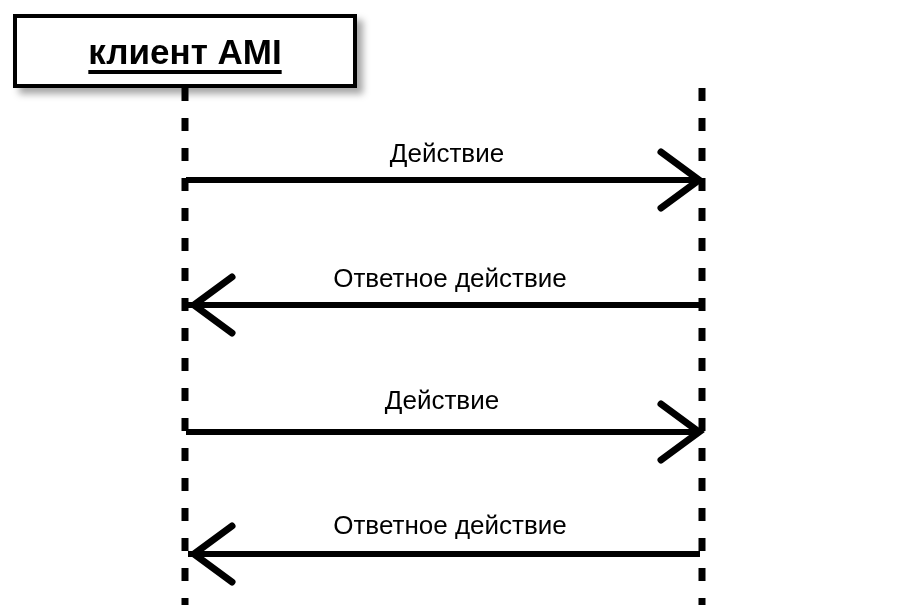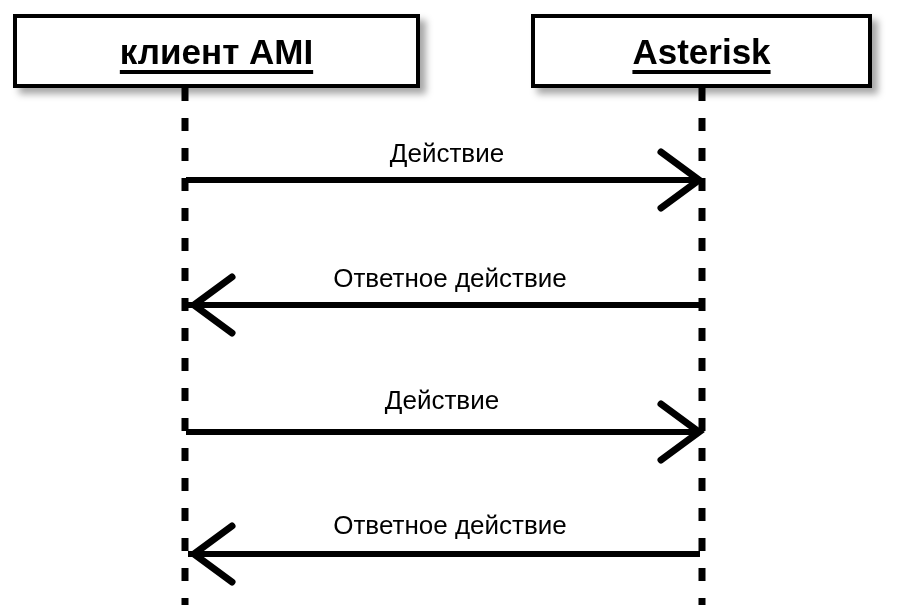--- a/index.html
+++ b/index.html
@@ -81,27 +81,24 @@
       <line x1="186" y1="432" x2="700" y2="432" stroke="#000000" stroke-width="6"></line>
       <polyline points="661,404 699,432 661,460" fill="none" stroke="#000000" stroke-width="7" stroke-linecap="round" stroke-linejoin="miter"></polyline>
     </g>
 
     <g>
       <line x1="700" y1="554" x2="188" y2="554" stroke="#000000" stroke-width="6"></line>
       <polyline points="232,526 194,554 232,582" fill="none" stroke="#000000" stroke-width="7" stroke-linecap="round" stroke-linejoin="miter"></polyline>
     </g>
   </svg>
 
-  <div class="participant-box" style="left:13px; top:14px; width:407px; height:74px;">
+  <div class="participant-box" style="left:13px; top:14px; width:344px; height:74px;">
     <span class="participant-label">клиент AMI</span>
   </div>
 
-  <div class="participant-box" style="left:531px; top:14px; width:341px; height:74px;">
-    <span class="participant-label">Asterisk</span>
-  </div>
 
   <div class="msg-label" style="left:447px; top:140px;">Действие</div>
 
   <div class="msg-label" style="left:450px; top:265px;">Ответное действие</div>
 
   <div class="msg-label" style="left:442px; top:387px;">Действие</div>
 
   <div class="msg-label" style="left:450px; top:512px;">Ответное действие</div>
 
 </div>

